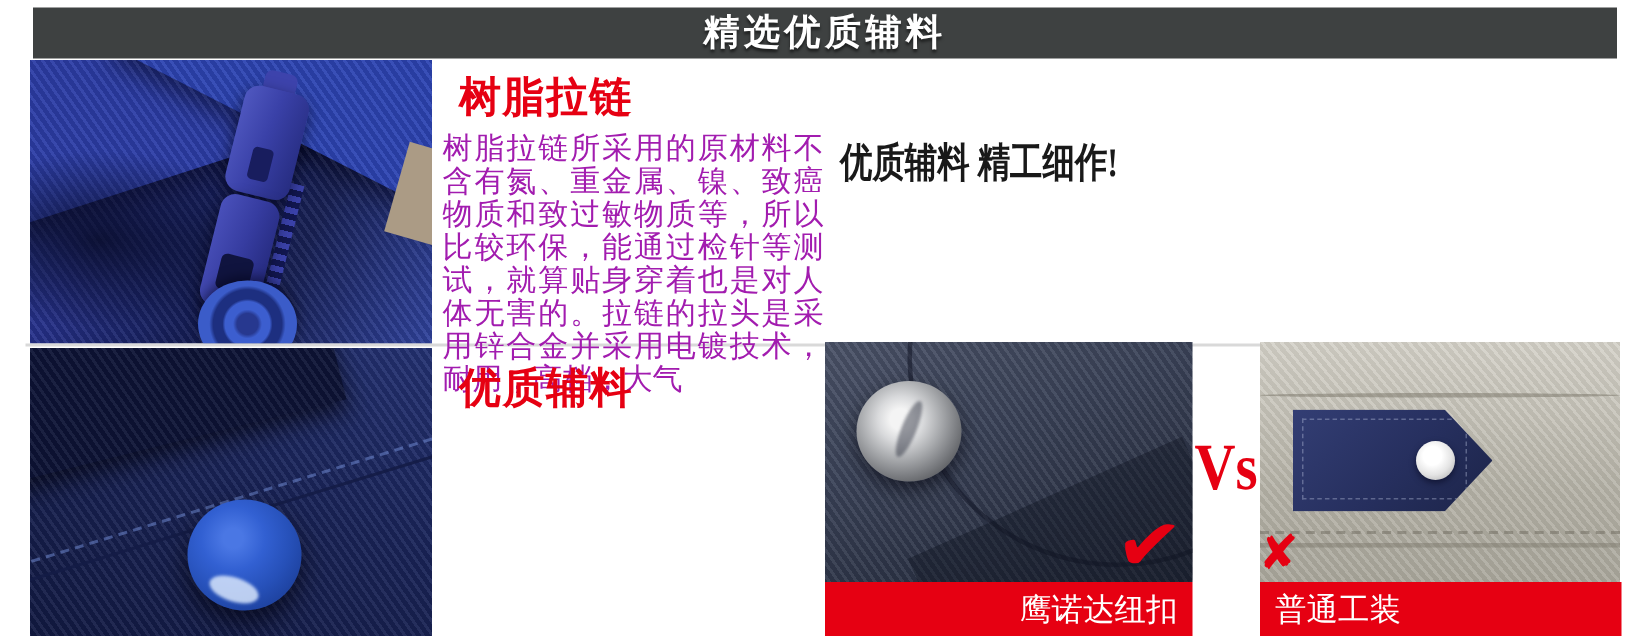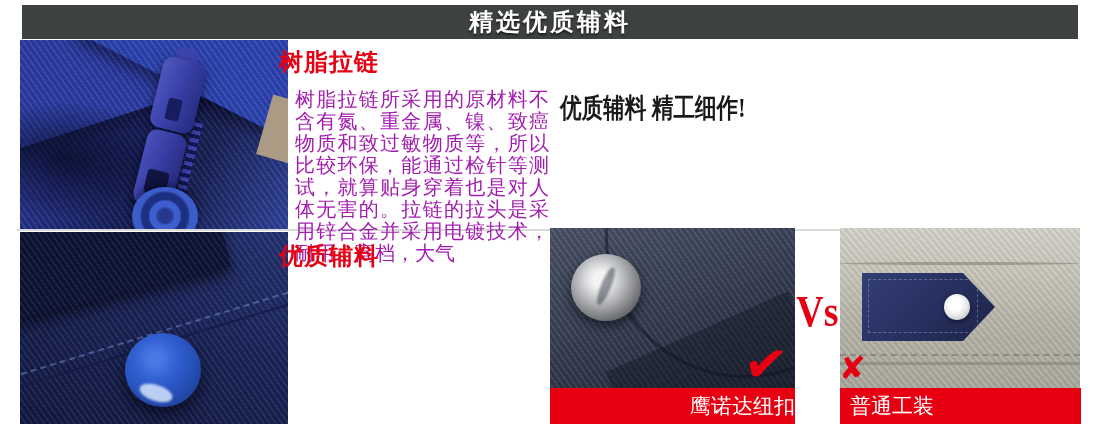--- a/index.html
+++ b/index.html
@@ -65,22 +65,22 @@
     border-top:2px dashed rgba(110,135,205,.55); transform:rotate(-17deg); }
   .sn-seam2 { position:absolute; left:-16px; top:108px; width:330px; height:2px;
     background:rgba(20,28,70,.9); transform:rotate(-17deg); }
   .sn-button { position:absolute; left:105px; top:101px; width:76px; height:74px; border-radius:50%;
     background:radial-gradient(circle at 40% 35%, #4a77e4 0 10%, #3260d2 32%, #2650b8 58%, #1c3f9a 82%, #16327c 100%);
     box-shadow:0 8px 16px rgba(0,0,10,.6); }
   .sn-button-gloss { position:absolute; left:14px; bottom:6px; width:34px; height:16px; border-radius:50%;
     background:rgba(225,238,255,.8); transform:rotate(18deg); filter:blur(1px); }
 
   
-  .sec-heading { position:absolute; left:279px; width:260px; color:#e60012;
-    font-size:24px; font-weight:bold; letter-spacing:1px; }
+  .sec-heading { position:absolute; left:306px; width:260px; color:#e60012;
+    font-size:28px; font-weight:bold; letter-spacing:1px; }
   .sec-heading.h1 { top:46px; }
   .sec-heading.h2 { top:240px; }
   .sec-body { position:absolute; left:295px; width:254px; color:#a21caf;
     font-size:20px; line-height:22px; text-align:justify; }
   .sec-body.b1 { top:88px; }
   .sec-body.b2 { top:282px; }
 
   
   .promo-heading { position:absolute; left:560px; top:90px; width:400px; color:#191919;
     font-family:"Liberation Serif","DejaVu Serif",serif; font-size:27px; font-weight:bold;
@@ -119,21 +119,21 @@
     clip-path:polygon(0 0, 76% 0, 100% 50%, 76% 100%, 0 100%);
     box-shadow:0 6px 10px rgba(40,40,30,.45); }
   .cr-strap-stitch { position:absolute; left:6px; top:6px; width:110px; height:54px;
     border:1px dashed rgba(200,210,235,.35); }
   .cr-snap { position:absolute; left:82px; top:21px; width:26px; height:26px; border-radius:50%;
     background:radial-gradient(circle at 42% 38%, #ffffff 0 28%, #e4e4e4 58%, #b9b9b9 85%, #9a9a9a 100%);
     box-shadow:0 2px 4px rgba(0,0,20,.5); }
 
   .cmp-strip { position:absolute; top:388px; height:36px; background:#e60012; color:#ffffff;
     font-family:"Liberation Serif","DejaVu Serif",serif; font-size:21px; line-height:36px; }
-  .strip-left { left:550px; width:245px; text-align:right; }
+  .strip-left { left:550px; width:245px; text-align:right; padding-right:10px; }
   .strip-right { left:840px; width:241px; text-align:left; padding-left:10px; }
 
   .vs-label { position:absolute; left:793px; top:288px; width:48px; text-align:center;
     color:#e60012; font-family:"Liberation Serif","DejaVu Serif",serif; font-weight:bold;
     font-size:44px; line-height:48px; transform:scaleX(.86); }
 
   .mark { position:absolute; color:#e60012; font-family:"DejaVu Sans",sans-serif; font-weight:bold; }
   .mark-check { left:744px; top:338px; font-size:52px; line-height:52px; transform:rotate(6deg); }
   .mark-x { left:839px; top:352px; font-size:32px; line-height:32px; }
 </style>

